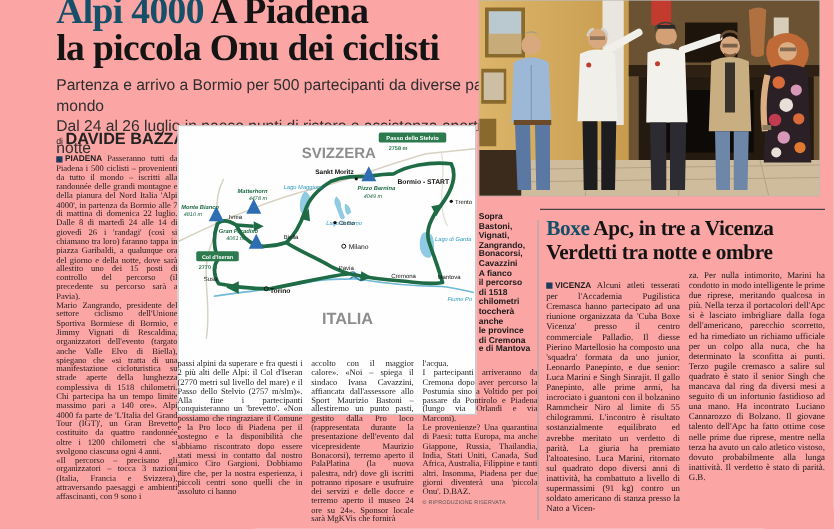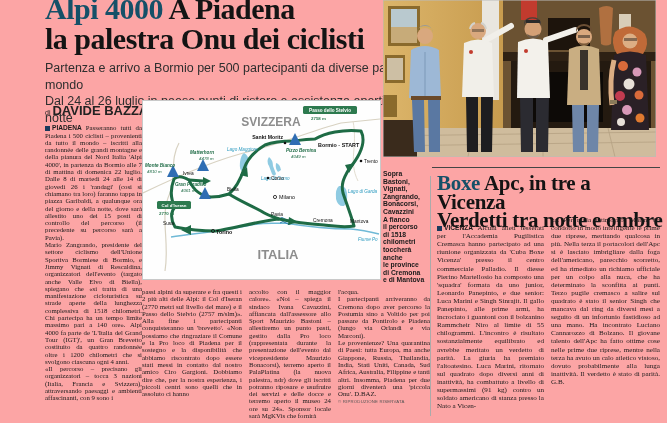--- a/index.html
+++ b/index.html
@@ -22,48 +22,48 @@
   .sq{display:inline-block;width:5px;height:5px;background:#1b3a5c;margin-right:2px;vertical-align:-0.5px;}
   .dl{font-weight:bold;font-family:"Liberation Sans",sans-serif;font-size:6.6px;}
 
   #col1{left:45px;top:117px;width:97px;height:306px;}
   #undermap{left:142px;top:288px;width:288px;display:flex;gap:7px;}
   #undermap .c{height:132px;}
   #umA{width:100px;} #umB{width:82px;} #umC{width:92px;}
   #copyright{font-size:4.3px;color:#555;font-family:"Liberation Sans",sans-serif;margin-top:2px;letter-spacing:0.2px;}
 
   
-  #map{left:142px;top:100px;width:239px;height:180px;background:#fefefe;border:1px solid #c9c9c9;box-sizing:border-box;}
+  #map{left:142px;top:100px;width:239px;height:232px;background:#fefefe;border:1px solid #c9c9c9;box-sizing:border-box;}
 
   
   #photo{left:383px;top:0px;width:273px;height:157px;}
 
   
   #caption{left:383px;top:170px;width:46px;font-family:"Liberation Sans",sans-serif;
            font-weight:bold;font-size:6.8px;line-height:7.6px;color:#1a1a1a;white-space:pre-line;}
 
   
   #boxe-rule{left:432px;top:167px;width:228px;height:1px;background:#444;}
   #boxe-vrule{left:430px;top:176px;width:1px;height:240px;background:#aaa;}
-  #boxe-headline{left:437px;top:174px;width:226px;font-weight:bold;font-size:21px;line-height:18.5px;
+  #boxe-headline{left:437px;top:174px;width:226px;font-weight:bold;font-size:17px;line-height:18.5px;
                  letter-spacing:-0.3px;color:#141414;}
   #boxe-headline .kicker{color:#155068;}
   #boxe-col1{left:437px;top:216px;width:107px;height:202px;font-size:7.1px;line-height:8.1px;}
   #boxe-col2{left:551px;top:216px;width:109px;height:202px;font-size:7.1px;line-height:8.1px;}
 
   .maptxt{font-family:"Liberation Sans",sans-serif;}
 </style>
 </head>
 <body>
 
 <div id="page">
 
   <div class="abs" id="headline">
     <span class="kicker">Alpi 4000</span><span> A Piadena</span><br>
-    <span>la palestra Onu dei ciclisti</span>
+    <span>la piccola Onu dei ciclisti</span>
   </div>
 
   <div class="abs" id="subtitle" style="white-space:pre-line;">Partenza e arrivo a Bormio per 500 partecipanti da diverse parti del mondo
 Dal 24 al 26 luglio in paese punti di ristoro e assistenza aperti giorno e notte</div>
 
   <div class="abs" id="byline">
     <span>di </span><b>DAVIDE BAZZANI</b>
   </div>
 
   <div class="abs bodycol" id="col1">

